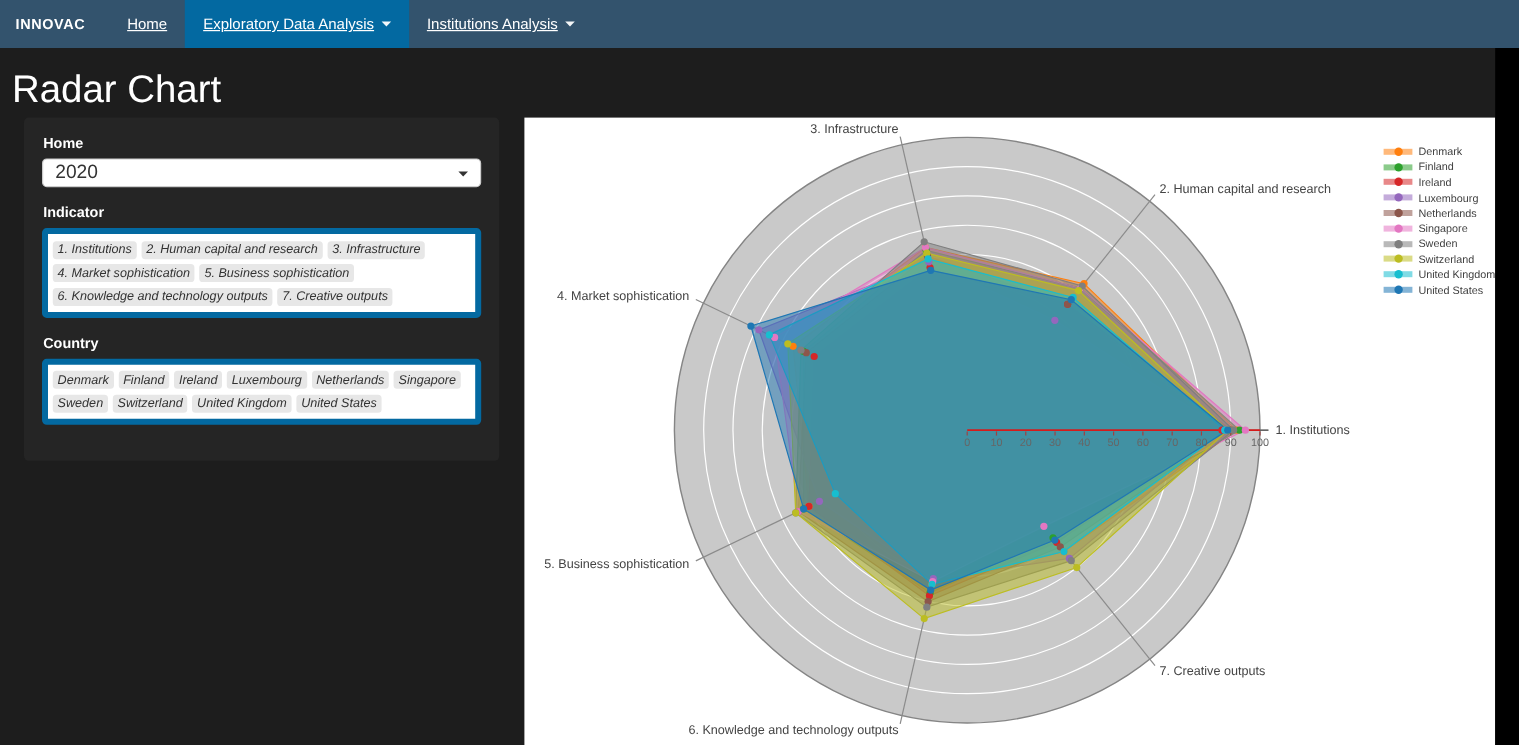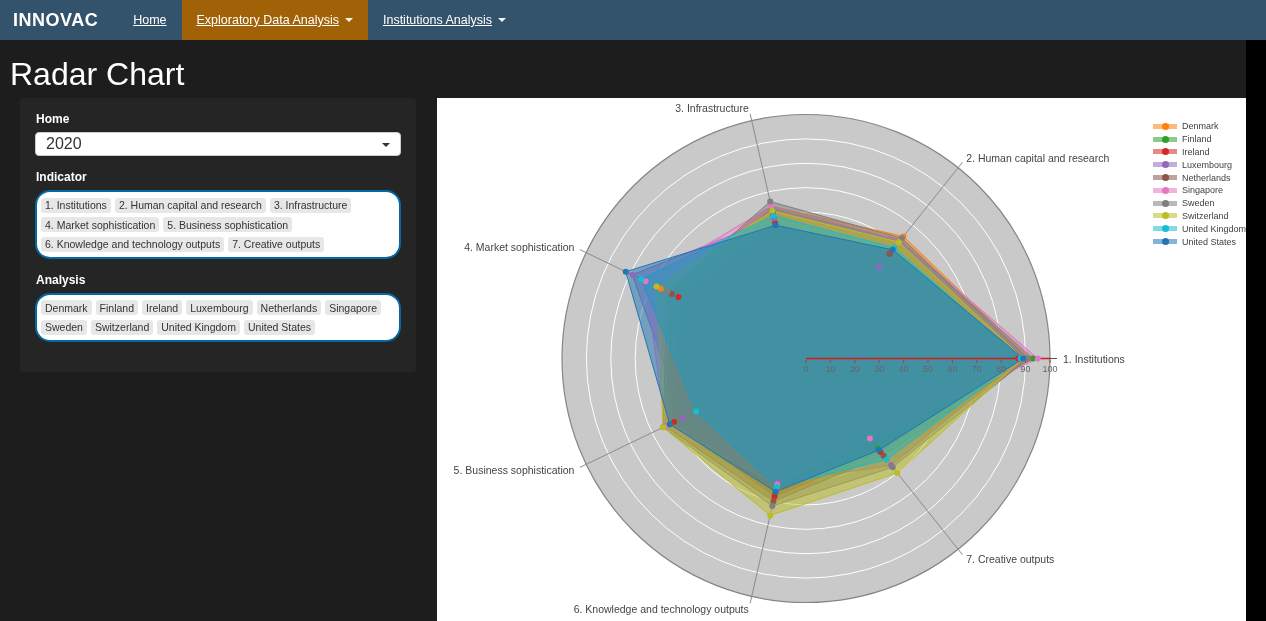--- a/index.html
+++ b/index.html
@@ -2,42 +2,42 @@
 <html><head>
 <meta charset="utf-8">
 <style>
   * { box-sizing: border-box; margin: 0; padding: 0; }
   html, body { width: 1266px; height: 621px; overflow: hidden; }
   body { font-family: "Liberation Sans", sans-serif; background: #1d1d1d; position: relative; }
 
   
   .navbar { height: 40px; background: #33536d; display: flex; align-items: stretch; }
   .brand { display: flex; align-items: center; padding: 0 20px 0 13px; color: #fff;
-           font-weight: 700; font-size: 18px; letter-spacing: .5px; }
+           font-weight: 700; font-size: 12px; letter-spacing: .5px; }
   .nav-item { display: flex; align-items: center; padding: 0 15px; color: #fff;
               font-size: 12.5px; cursor: pointer; text-decoration: underline; }
-  .nav-item.active { background: #a16207; }
+  .nav-item.active { background: #0369a1; }
   .nav-caret { width: 0; height: 0; margin-left: 6px; border-left: 4px solid transparent;
                border-right: 4px solid transparent; border-top: 4px solid #fff; opacity: .95; }
 
   
   .page-title { color: #fff; font-size: 32px; font-weight: 500; margin: 16px 0 12px 10px; }
 
   
   .panel { position: absolute; left: 20px; top: 98px; width: 396px; background: #252525;
            border-radius: 4px; padding: 14px 15px 16px 15px; }
   .ctrl-label { color: #fff; font-size: 12px; font-weight: 700; margin: 0 0 6px 1px; }
   .select { background: #fff; border: 1px solid #ccc; border-radius: 4px; height: 24px;
             display: flex; align-items: center; padding: 0 10px; font-size: 16px; color: #333;
             position: relative; margin-bottom: 14px; cursor: pointer; }
   .sel-caret { position: absolute; right: 10px; top: 10px; width: 0; height: 0;
                border-left: 4px solid transparent; border-right: 4px solid transparent;
                border-top: 4px solid #333; }
-  .multibox { background: #fff; border: 2px solid #0369a1; border-radius: 15px;
-              padding: 3px 4px; margin-bottom: 14px; min-height: 28px; cursor: text; }
+  .multibox { background: #fff; border: 5px solid #0369a1; border-radius: 4px;
+              padding: 3px 4px; margin-bottom: 14px; min-height: 28px; cursor: text; font-style: italic; }
   .tag { display: inline-block; background: #e7e7e7; color: #333; font-size: 10.5px;
          padding: 1.5px 4px; margin: 2px 4px 2px 0; border-radius: 3px; cursor: pointer; }
 
   
   .chart-card { position: absolute; left: 437px; top: 98px; width: 809px; height: 523px;
                 background: #fff; }
   .chart-card svg { position: absolute; left: 0; top: 0; }
   .legend { position: absolute; left: 716px; top: 22px; }
   .legend-item { display: flex; align-items: center; height: 12.8px; cursor: pointer; }
   .lg-marker { width: 24px; height: 9px; position: relative; margin-right: 5px; flex: none; }
@@ -73,21 +73,21 @@
 <div class="panel">
   <div class="ctrl-label">Home</div>
   <div class="select">
     <span>2020</span>
     <span class="sel-caret"></span>
   </div>
 
   <div class="ctrl-label">Indicator</div>
   <div class="multibox" id="indicator-box"><span class="tag">1. Institutions</span><span class="tag">2. Human capital and research</span><span class="tag">3. Infrastructure</span><span class="tag">4. Market sophistication</span><span class="tag">5. Business sophistication</span><span class="tag">6. Knowledge and technology outputs</span><span class="tag">7. Creative outputs</span></div>
 
-  <div class="ctrl-label">Analysis</div>
+  <div class="ctrl-label">Country</div>
   <div class="multibox" id="country-box"><span class="tag">Denmark</span><span class="tag">Finland</span><span class="tag">Ireland</span><span class="tag">Luxembourg</span><span class="tag">Netherlands</span><span class="tag">Singapore</span><span class="tag">Sweden</span><span class="tag">Switzerland</span><span class="tag">United Kingdom</span><span class="tag">United States</span></div>
 </div>
 
 <div class="chart-card">
   <svg id="radar-svg" width="809" height="523">
       <circle cx="369" cy="260.5" r="244" fill="#c9c9c9"></circle>
       <circle cx="369" cy="260.5" r="24.4" fill="none" stroke="#ffffff" stroke-width="1"></circle>
       <circle cx="369" cy="260.5" r="48.8" fill="none" stroke="#ffffff" stroke-width="1"></circle>
       <circle cx="369" cy="260.5" r="73.2" fill="none" stroke="#ffffff" stroke-width="1"></circle>
       <circle cx="369" cy="260.5" r="97.6" fill="none" stroke="#ffffff" stroke-width="1"></circle>

